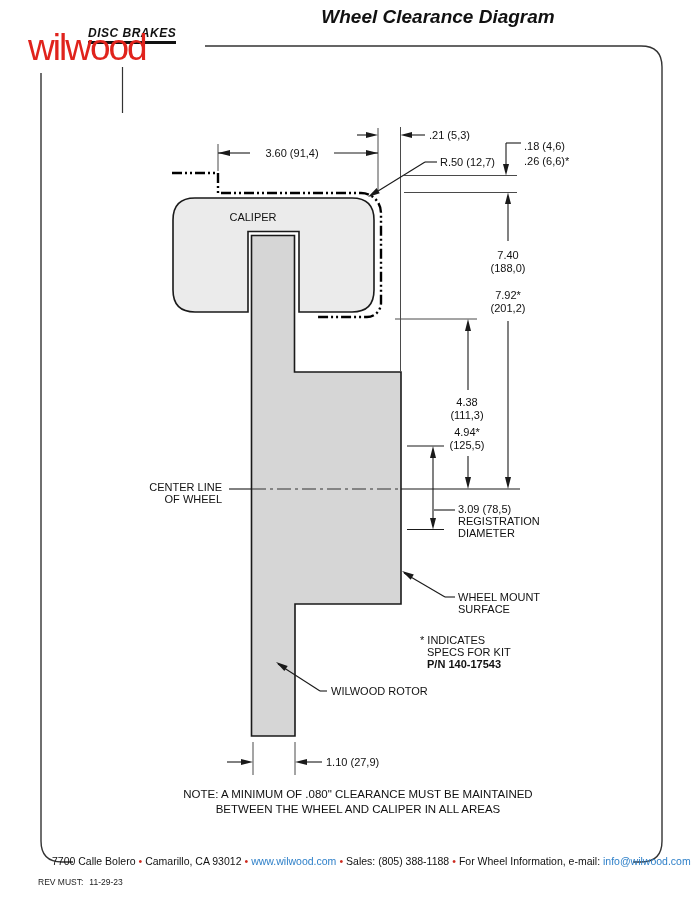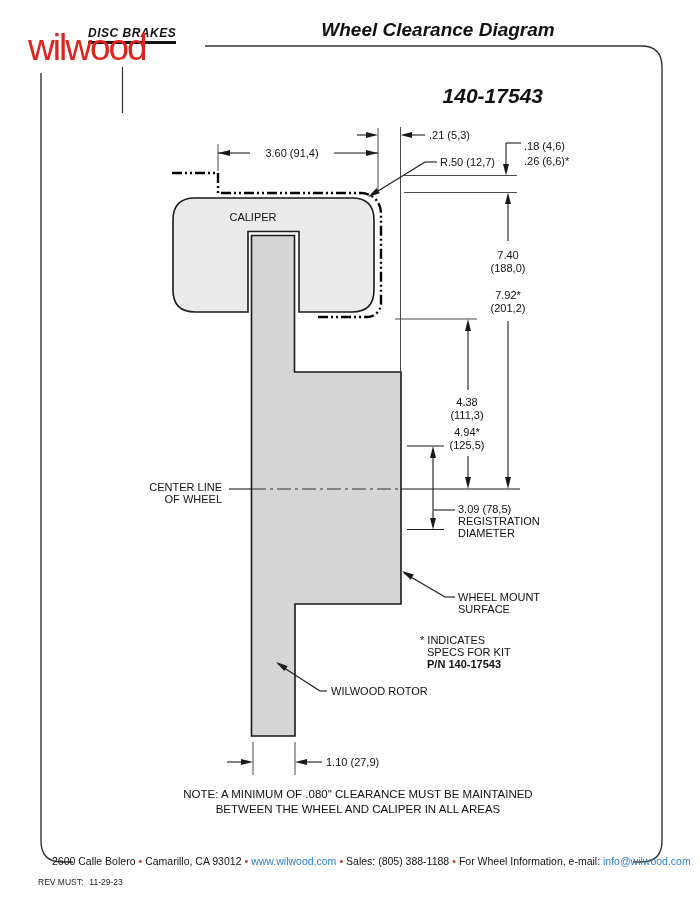--- a/index.html
+++ b/index.html
@@ -3,21 +3,21 @@
 <meta charset="utf-8">
 <style>
   html,body{margin:0;padding:0;background:#fff;}
   #sheet{position:relative;width:700px;height:906px;background:#fff;overflow:hidden;
          font-family:"Liberation Sans",sans-serif;color:#111;}
   .abs{position:absolute;}
   
   #brand-top{left:88px;top:26px;font-size:12px;font-style:italic;font-weight:900;
              letter-spacing:.5px;color:#111;border-bottom:3px solid #111;padding-bottom:1px;text-align:center;}
   #brand-name{left:28px;top:29px;font-size:37px;font-weight:400;letter-spacing:-2px;color:#e0231c;line-height:1;}
-  #doc-title{left:288px;top:19px;width:300px;text-align:center;font-size:19px;font-weight:700;font-style:italic;}
+  #doc-title{left:288px;top:6px;width:300px;text-align:center;font-size:19px;font-weight:700;font-style:italic;}
   #kit1{left:285px;top:58px;width:300px;text-align:center;font-size:21px;font-weight:700;font-style:italic;}
   #kit2{left:285px;top:84px;width:258px;text-align:right;font-size:21px;font-weight:700;font-style:italic;}
   
   #note{left:108px;top:787px;width:500px;text-align:center;font-size:11.5px;line-height:15px;color:#111;}
   #footer-line{left:52px;top:855px;width:600px;text-align:center;font-size:10.5px;white-space:nowrap;color:#111;}
   #footer-line .bullet{color:#cc2a1f;margin:0 3px;}
   #footer-line .link{color:#2f80c9;text-decoration:none;}
   #revdate{left:38px;top:877px;font-size:8.5px;color:#222;}
   #revdate span{margin-right:6px;}
   
@@ -136,24 +136,23 @@
     <text class="d" x="326" y="766">1.10 (27,9)</text>
 
     <text class="d mid" x="253" y="221">CALIPER</text>
     <text class="d end" x="222" y="491">CENTER LINE</text>
     <text class="d end" x="222" y="503">OF WHEEL</text>
   </svg>
 
   <div class="abs" id="brand-top">DISC BRAKES</div>
   <div class="abs" id="brand-name">wilwood</div>
   <div class="abs" id="doc-title">Wheel Clearance Diagram</div>
-  <div class="abs" id="kit2">140-17543</div>
 
   <div class="abs" id="note">
     <div>NOTE: A MINIMUM OF .080" CLEARANCE MUST BE MAINTAINED</div>
     <div>BETWEEN THE WHEEL AND CALIPER IN ALL AREAS</div>
   </div>
 
-  <div class="abs" id="footer-line"><span>2600 Calle Bolero</span><span class="bullet">•</span><span>Camarillo, CA 93012</span><span class="bullet">•</span><span class="link">www.wilwood.com</span><span class="bullet">•</span><span>Sales: (805) 388-1188</span><span class="bullet">•</span><span>For Wheel Information, e-mail:</span>&nbsp;<span class="link">info@wilwood.com</span></div>
+  <div class="abs" id="footer-line"><span>7700 Calle Bolero</span><span class="bullet">•</span><span>Camarillo, CA 93012</span><span class="bullet">•</span><span class="link">www.wilwood.com</span><span class="bullet">•</span><span>Sales: (805) 388-1188</span><span class="bullet">•</span><span>For Wheel Information, e-mail:</span>&nbsp;<span class="link">info@wilwood.com</span></div>
 
   <div class="abs" id="revdate"><span>REV MUST:</span><span>11-29-23</span></div>
 
 </div>
 
 </body></html>

